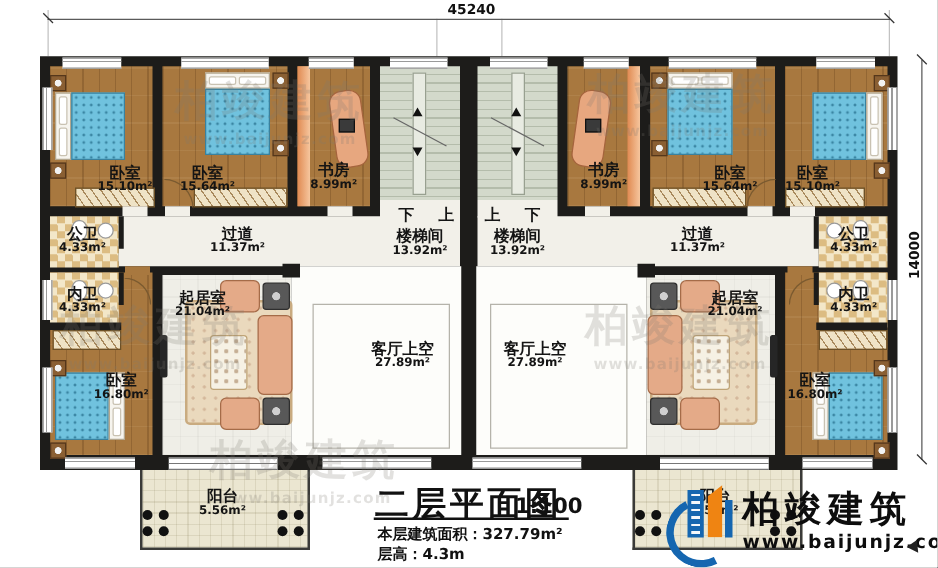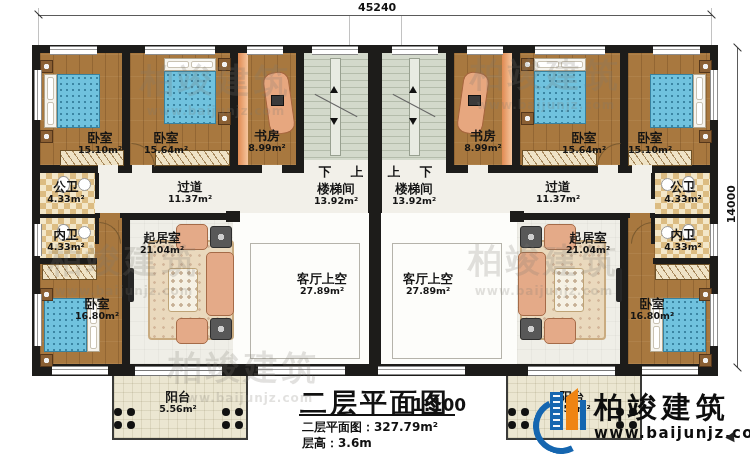--- a/index.html
+++ b/index.html
@@ -357,22 +357,22 @@
     <div class="ar">16.80m²</div>
   </div>
   <div class="abs lbl" style="left:572px;top:390px;">
     <div class="nm">阳台</div>
     <div class="ar">5.56m²</div>
   </div>
 
   <div class="abs ptitle" style="left:300px;top:385px;">二层平面图</div>
   <div class="abs pscale" style="left:412px;top:395px;">1:100</div>
   <div class="abs tunder" style="left:299px;top:414px;width:156px;"></div>
-  <div class="abs tline" style="left:302px;top:419px;">二层平面图：327.79m²</div>
-  <div class="abs tline" style="left:302px;top:435px;">层高：3.6m</div>
+  <div class="abs tline" style="left:302px;top:419px;">本层建筑面积：327.79m²</div>
+  <div class="abs tline" style="left:302px;top:435px;">层高：4.3m</div>
 
   <div class="abs" style="left:533px;top:386px;width:58px;height:60px;">
     <div class="abs lg-arc" style="left:0px;top:12px;"></div>
     <div class="abs lg-b1" style="left:17px;top:6px;width:13px;height:38px;"></div>
     <div class="abs lg-b2" style="left:33px;top:2px;width:12px;height:42px;"></div>
     <div class="abs lg-b3" style="left:47px;top:14px;width:6px;height:30px;"></div>
   </div>
   <div class="abs bname" style="left:594px;top:388px;">柏竣建筑</div>
   <div class="abs burl" style="left:594px;top:424px;">www.baijunjz.com</div>
 

